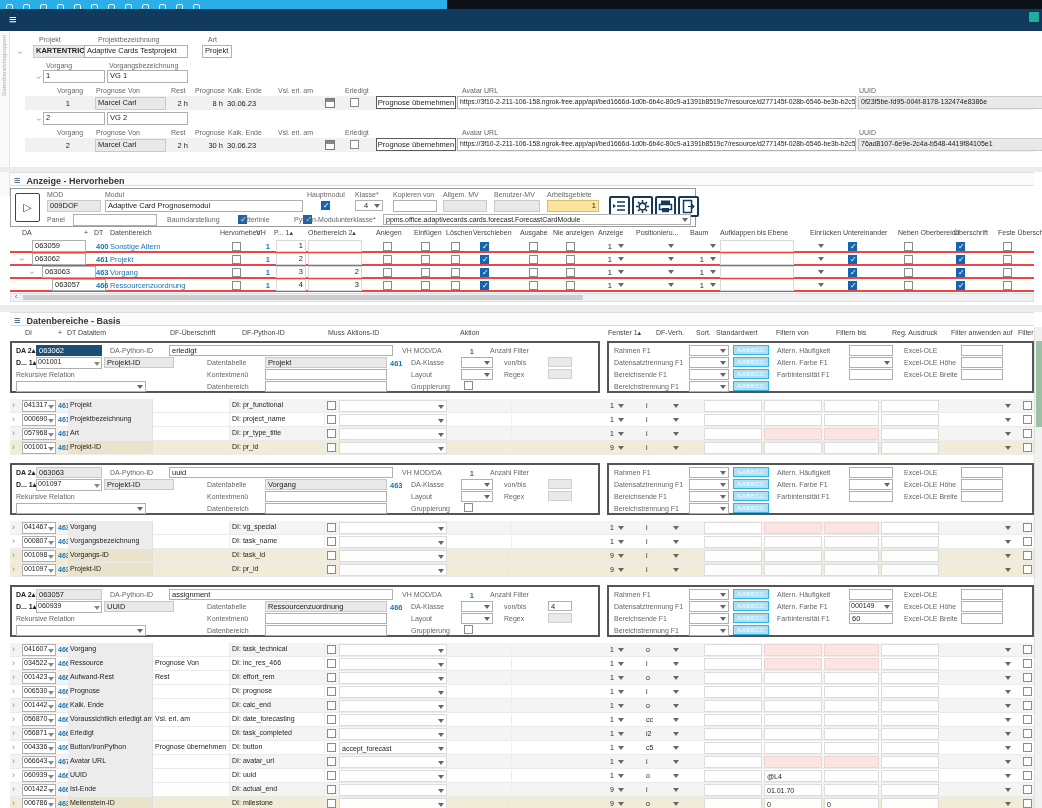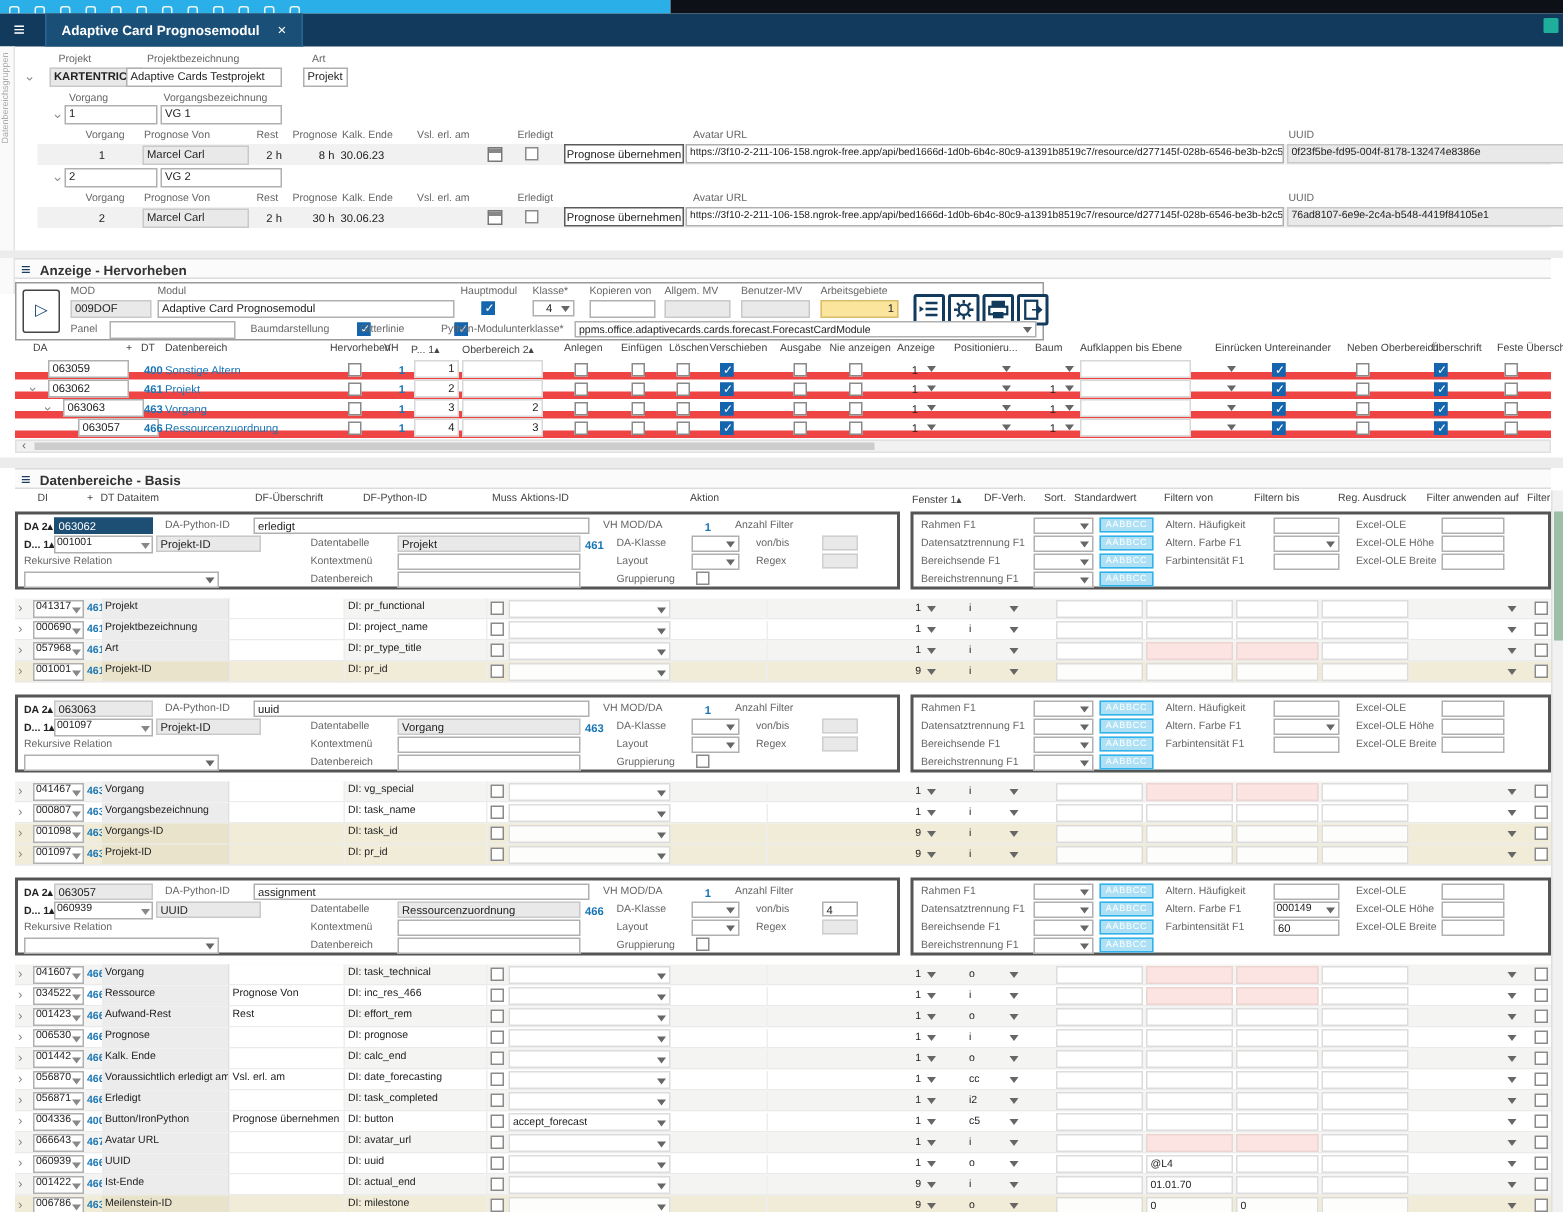--- a/index.html
+++ b/index.html
@@ -42,21 +42,21 @@
   .cal{width:10px;height:10px;border:1px solid #777;position:absolute;background:#fff}
   .cal::before{content:"";position:absolute;left:0;right:0;top:0;height:3px;background:#888}
   
   #modbox{top:188px;left:10px;width:686px;height:39px;border:1px solid #9a9a9a}
   #modbox .inp,#modbox .ginp{position:absolute;height:12px}
   .play{position:absolute;left:4px;top:4px;width:25px;height:29px;border:1px solid #444;border-radius:2px;text-align:center;line-height:27px;font-size:11px;color:#16456e}
   .icobtn{position:absolute;top:-20px;width:21px;height:21px;border:2px solid #123a5c;border-radius:2px;background:#fff}
   .icobtn svg{position:absolute;left:1px;top:1px}
   #mtable{top:228px;left:10px;width:1024px}
   .mt-h{position:relative;height:12px}
-  .mt-r{position:relative;height:13px;border-bottom:5px solid #ef4444}
+  .mt-r{position:relative;height:13px;border-bottom:2px solid #ef4444}
   .mt-r .inp{position:absolute;height:12px}
   .mth{position:absolute;top:1px}
   .hscroll{top:293px;left:10px;width:1024px;height:9px;background:#f1f1f1;border:1px solid #e0e0e0}
   .hscroll .arr{position:absolute;left:0;top:0;width:10px;height:7px;color:#666;font-size:8px;line-height:6px;text-align:center}
   .hscroll .thumb{position:absolute;left:12px;top:1px;width:560px;height:5px;background:#cdcdcd}
   .vscroll{top:327px;right:0;width:8px;height:481px;background:#f1f1f1;border-left:1px solid #e0e0e0}
   .vscroll .thumb{position:absolute;left:1px;top:14px;width:6px;height:86px;background:#9dbfa6}
   
   #dhdrs{top:327px;left:10px;width:1024px;height:12px}
   #dbody{top:341px;left:10px;width:1024px}
@@ -86,23 +86,20 @@
 </style>
 </head>
 <body>
 
 <div class="abs topstrip">
   <span class="ic"></span><span class="ic"></span><span class="ic"></span><span class="ic"></span><span class="ic"></span><span class="ic"></span><span class="ic"></span><span class="ic"></span><span class="ic"></span><span class="ic"></span><span class="ic"></span><span class="ic"></span>
 </div>
 <div class="abs topdark"></div>
 <div class="abs tabbar">
   <span class="hamb">≡</span>
-  <div class="tab">
-    <span>Adaptive Card Prognosemodul</span><span class="x">×</span>
-  </div>
   <span class="corner"></span>
 </div>
 <div class="abs leftstrip">
   <div class="vtext">Datenbereichsgruppen</div>
 </div>
 
 <div class="abs" id="project">
   <span class="abs lbl" style="left:29px;top:5px">Projekt</span>
   <span class="abs lbl" style="left:88px;top:5px">Projektbezeichnung</span>
   <span class="abs lbl" style="left:198px;top:5px">Art</span>

